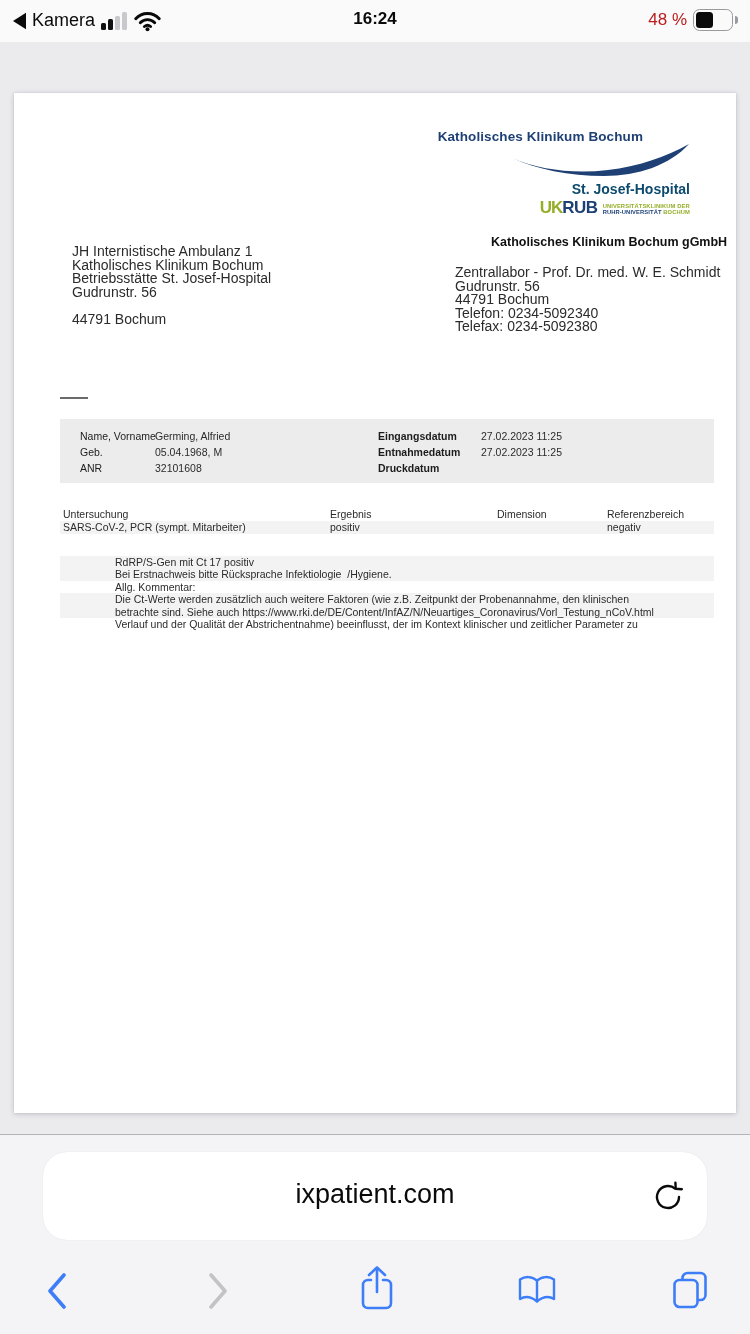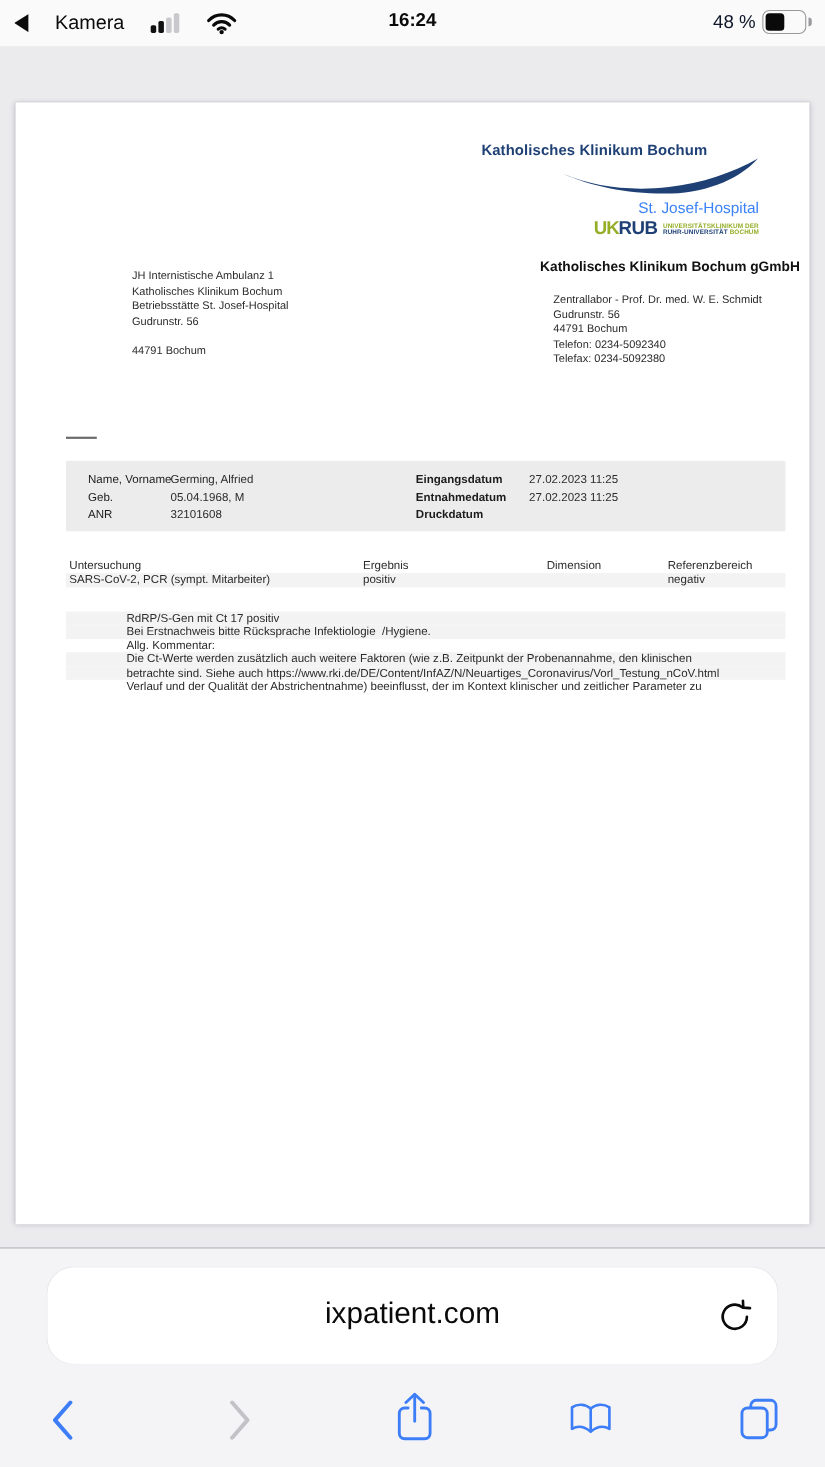--- a/index.html
+++ b/index.html
@@ -4,25 +4,25 @@
 <style>
   * { margin:0; padding:0; box-sizing:border-box; }
   html,body { background:#d8d8db; }
   body { font-family:"Liberation Sans","DejaVu Sans",sans-serif; }
   #screen {
     position:relative; width:750px; height:1334px; margin:0 auto;
     background:#ebebee; overflow:hidden;
   }
   
   .status-bar { position:absolute; left:0; top:0; width:750px; height:42px; background:#fafafa; z-index:5; }
-  .sb-left { position:absolute; left:13px; top:9px; display:flex; align-items:center; gap:24px; }
+  .sb-left { position:absolute; left:13px; top:9px; display:flex; align-items:center; gap:6px; }
   .sb-app { font-size:18px; color:#0a0a0a; }
   .sb-time { position:absolute; left:0; right:0; top:9px; text-align:center; font-size:17px; font-weight:700; color:#0a0a0a; }
   .sb-right { position:absolute; right:12px; top:9px; display:flex; align-items:center; gap:6px; }
-  .sb-batt-text { font-size:17px; color:#0f172a; }
+  .sb-batt-text { font-size:17px; color:#b91c1c; }
   .signal-bars { display:flex; align-items:flex-end; gap:2px; height:18px; }
   .signal-bars i { display:block; width:5px; border-radius:1.5px; }
   .signal-bars i:nth-child(1){ height:7px;  background:#111; }
   .signal-bars i:nth-child(2){ height:11px; background:#111; }
   .signal-bars i:nth-child(3){ height:14px; background:#c9c9cd; }
   .signal-bars i:nth-child(4){ height:18px; background:#c9c9cd; }
   .battery { position:relative; width:45px; height:22px; }
   .battery .shell { position:absolute; left:0; top:0; width:40px; height:22px; border:1.5px solid #9a9a9e; border-radius:6.5px; }
   .battery .fill { position:absolute; left:3px; top:3px; width:17px; height:16px; background:#0a0a0a; border-radius:3.5px; }
   .battery .cap { position:absolute; left:41.5px; top:7px; width:3px; height:8px; background:#9a9a9e; border-radius:0 3px 3px 0; }
@@ -31,28 +31,28 @@
   .page {
     position:absolute; left:14px; top:51px; width:722px; height:1020px;
     background:#ffffff; box-shadow:0 1px 5px rgba(40,40,60,.22), 0 0 1px rgba(0,0,0,.15);
     color:#222;
   }
   .page .abs { position:absolute; }
   .navy { color:#1e4075; }
   .green { color:#94ae28; }
   .brand-name { right:93px; top:36px; font-size:13.5px; font-weight:700; letter-spacing:.1px; }
   .swoosh { left:498px; top:50px; }
-  .hospital-name { right:46px; top:88px; font-size:14px; font-weight:400; color:#3b82f6; }
+  .hospital-name { right:46px; top:88px; font-size:14px; font-weight:700; color:#0c4a6e; }
   .ukrub { right:46px; top:105px; display:flex; align-items:center; gap:5px; }
   .ukrub .uk { font-size:17px; font-weight:700; letter-spacing:-1px; }
   .ukrub .rub { font-size:17px; font-weight:700; letter-spacing:-.5px; }
   .ukrub-text { display:flex; flex-direction:column; line-height:6.5px; padding-top:2px; }
   .ukrub-text span { font-size:5.8px; font-weight:700; letter-spacing:.1px; }
   .org-name { left:441px; top:142px; font-size:12.5px; font-weight:700; color:#111;padding-left:36px; }
-  .addr { font-size:10px; line-height:13.5px; color:#2b2b2b;margin-left:48px; }
+  .addr { font-size:14px; line-height:13.5px; color:#2b2b2b; }
   .addr div { height:13.5px; white-space:pre; }
   .recipient { left:58px; top:152px; }
   .lab-contact { left:441px; top:173px; }
   .ref-dash { left:46px; top:304px; width:28px; border-top:2px solid #6b6b6b; }
   
   .patient-box { left:46px; top:326px; width:654px; height:64px; background:#ececec; font-size:10.5px; }
   .p-row { position:absolute; left:0; width:100%; height:16px; line-height:16px; }
   .p-row .l1 { position:absolute; left:20px; font-weight:400; color:#1c1c1c; }
   .p-row .v1 { position:absolute; left:95px; color:#2b2b2b; }
   .p-row .l2 { position:absolute; left:318px; font-weight:700; color:#1c1c1c; }

